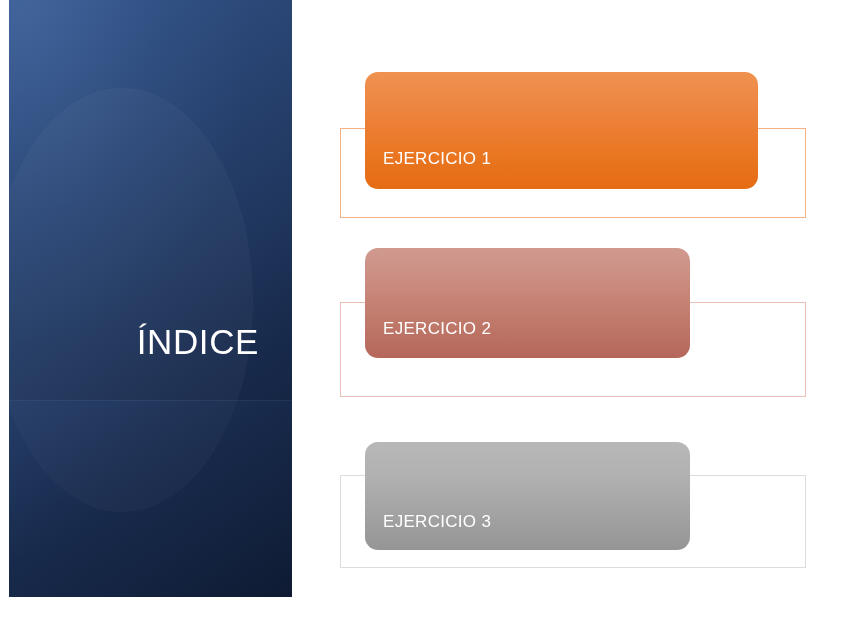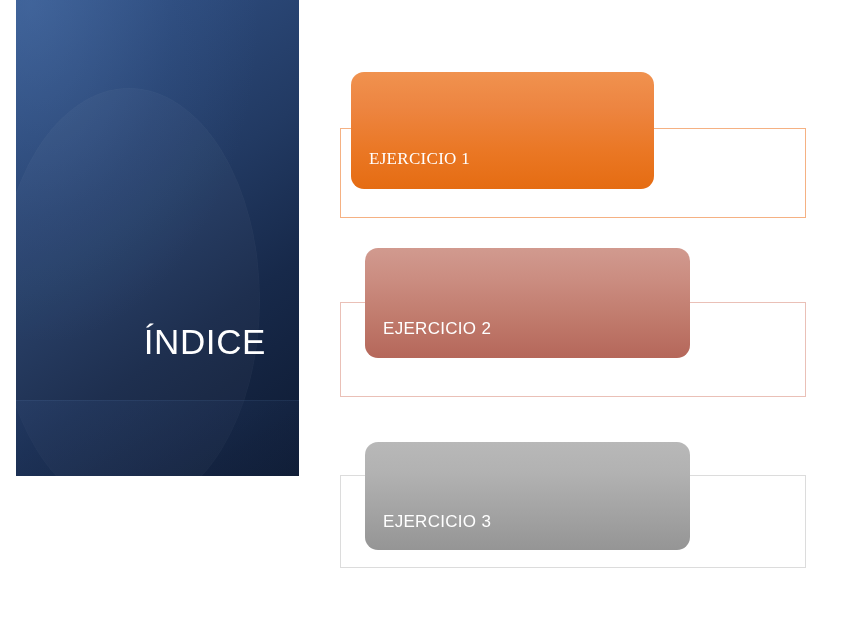--- a/index.html
+++ b/index.html
@@ -14,24 +14,24 @@
     position: relative;
     width: 848px;
     height: 636px;
     background: #ffffff;
     overflow: hidden;
   }
 
   
   #side-panel {
     position: absolute;
-    left: 16px;
+    left: 9px;
     top: 0;
     width: 283px;
-    height: 476px;
+    height: 597px;
     overflow: hidden;
     background: linear-gradient(145deg,
                 #34568c 0%,
                 #2b4878 22%,
                 #223a63 45%,
                 #17294a 68%,
                 #0e1a31 100%);
   }
   
   #side-panel-wash {
@@ -137,23 +137,22 @@
     padding-left: 18px;
     line-height: 1;
   }
 
   
   #row-1-outline {
     left: 57px;  top: 128px;  width: 466px; height: 90px;
     border-color: #f5b183;
   }
   #row-1-block {
-    left: 68px;  top: 72px;   width: 303px; height: 117px;
+    left: 82px;  top: 72px;   width: 393px; height: 117px;
     background: linear-gradient(180deg, #f0924f 0%, #ed8541 30%, #ea7724 68%, #e56c12 100%);
-    font-family: Liberation Serif, serif;
   }
   #row-1-block .row-label { margin-top: 55px; }
 
   
   #row-2-outline {
     left: 57px;  top: 302px;  width: 466px; height: 95px;
     border-color: #eac0b7;
   }
   #row-2-block {
     left: 82px;  top: 248px;  width: 325px; height: 110px;

